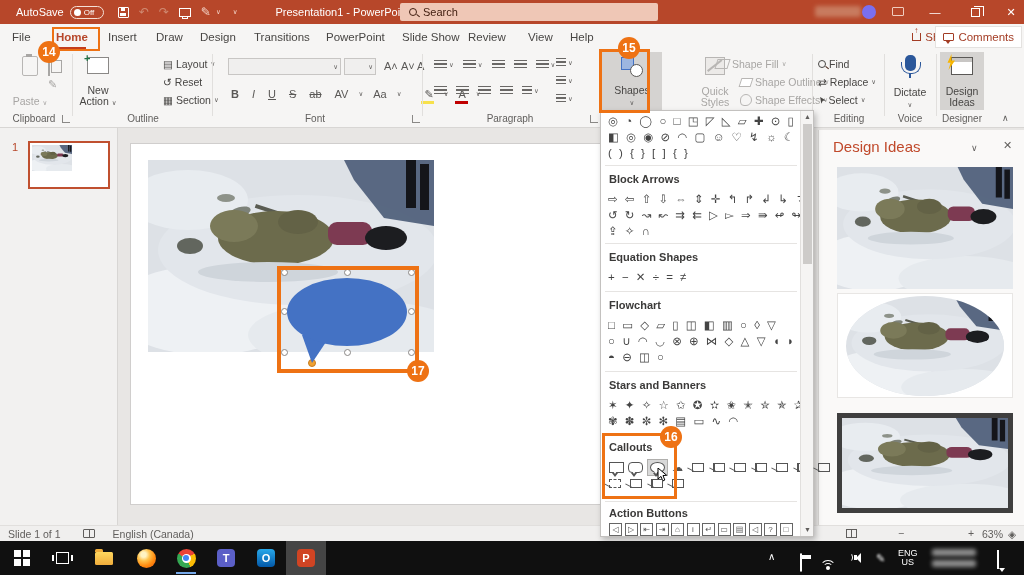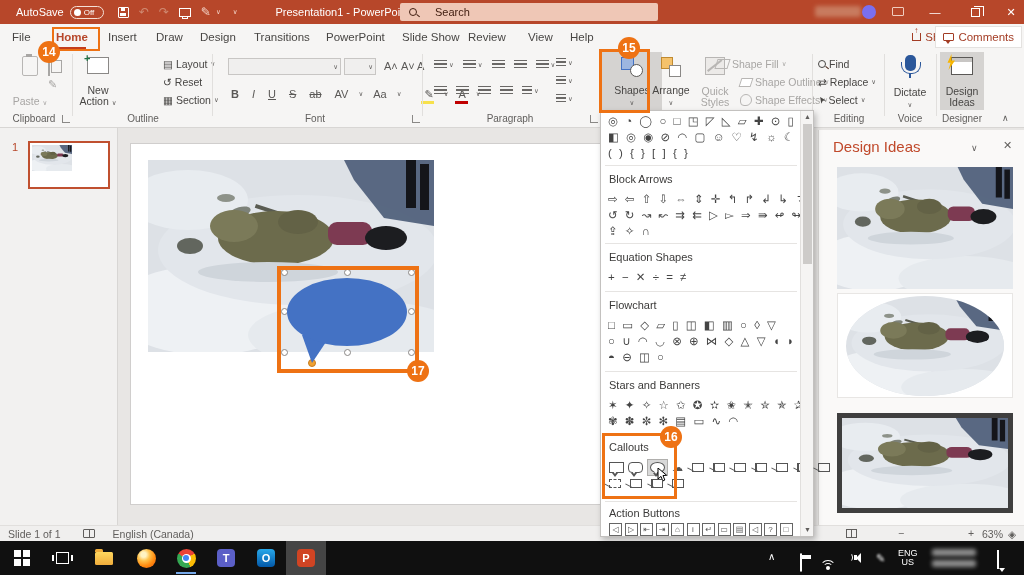--- a/index.html
+++ b/index.html
@@ -10,21 +10,21 @@
   .flex { display:flex; align-items:center; }
   .blurred { filter:blur(2.2px); border-radius:2px; }
 
   
   #titlebar { left:0; top:0; width:1024px; height:24px; background:#b7472a; color:#fff; font-size:11px; }
   .qat-ic { color:#f3d5c9; font-size:12px; margin:0 5px; }
   .qat-dis { color:#cf8a72; }
   #autosave-pill { width:34px; height:13px; border:1px solid #f5e0d6; border-radius:7px; display:flex; align-items:center; padding:0 3px; gap:3px; }
   #autosave-pill .dot { width:7px; height:7px; background:#fff; border-radius:50%; }
   #autosave-pill .st { font-size:8px; color:#fff; }
-  #search-box { left:400px; top:3px; width:258px; height:18px; background:#efc7b6; border-radius:2px; display:flex; align-items:center; gap:18px; padding-left:9px; color:#432012; }
+  #search-box { left:400px; top:3px; width:258px; height:18px; background:#efc7b6; border-radius:2px; display:flex; align-items:center; gap:6px; padding-left:9px; color:#432012; }
   .mag { width:8px; height:8px; border:1.4px solid #432012; border-radius:50%; position:relative; flex:0 0 auto; }
   .mag::after { content:""; position:absolute; width:4px; height:1.4px; background:#432012; right:-3.5px; bottom:-1px; transform:rotate(40deg); }
   .win-ctl { width:30px; height:24px; display:flex; align-items:center; justify-content:center; color:#fff; font-size:11px; }
   .restore-ic { width:9px; height:9px; border:1px solid #fff; position:relative; }
   .restore-ic::before { content:""; position:absolute; left:2px; top:-3px; width:9px; height:9px; border:1px solid #fff; border-bottom:none; border-left:none; }
   #avatar { width:14px; height:14px; border-radius:50%; background:#7a6ff0; }
   .flag-ic { width:12px; height:9px; border:1.2px solid #f0cdbf; border-radius:1px; }
 
   
   #tabbar { left:0; top:24px; width:1024px; height:26px; background:#f6f5f4; }
@@ -98,21 +98,21 @@
   .handle { position:absolute; width:7px; height:7px; background:#fff; border:1px solid #8a8886; border-radius:50%; z-index:5; }
   .adj-handle { position:absolute; width:8px; height:8px; background:#f0a132; border:1px solid #c87d1e; border-radius:50%; z-index:6; }
 
   
   .ann-box { position:absolute; border:3px solid #ee7214; z-index:60; pointer-events:none; }
   .ann-badge { position:absolute; width:22px; height:22px; border-radius:50%; background:#ee7214; color:#fff; font-weight:bold; font-size:12px; display:flex; align-items:center; justify-content:center; z-index:61; }
 
   
   #shapes-menu { left:600px; top:110px; width:214px; height:427px; background:#fff; border:1px solid #c3c1bf; box-shadow:2px 3px 6px rgba(0,0,0,.25); z-index:50; }
   .sm-row { position:absolute; left:7px; width:192px; height:16px; font-size:11.5px; letter-spacing:2px; color:#444; white-space:nowrap; overflow:hidden; line-height:16px; }
-  .sm-head { position:absolute; left:8px; font-size:11px; font-weight:normal; color:#3b3a39; }
+  .sm-head { position:absolute; left:8px; font-size:11px; font-weight:bold; color:#3b3a39; }
   .sm-sep { position:absolute; left:4px; width:192px; height:1px; background:#e6e4e2; }
   #sm-scroll { position:absolute; right:0; top:0; width:13px; height:100%; background:#f5f4f3; border-left:1px solid #e1dfdd; }
   #sm-scroll .arr { position:absolute; left:0; width:13px; height:12px; font-size:7px; color:#605e5c; text-align:center; line-height:12px; }
   #sm-thumb { position:absolute; left:2px; top:13px; width:9px; height:140px; background:#cdcbc9; }
   .cob { position:relative; width:15px; height:11px; border:1.2px solid #555; background:#fff; flex:0 0 auto; }
   .cob::before { content:""; position:absolute; left:2px; bottom:-4.6px; border-left:3.5px solid transparent; border-right:3.5px solid transparent; border-top:4.6px solid #555; }
   .cob::after { content:""; position:absolute; left:3.4px; bottom:-2.4px; border-left:2px solid transparent; border-right:2px solid transparent; border-top:3px solid #fff; }
   .cob.round { border-radius:4px; }
   .cob.oval { border-radius:50%; }
   .lco { position:relative; width:12px; height:9px; border:1.1px solid #555; flex:0 0 auto; margin-left:5px; }
@@ -356,27 +356,20 @@
     <span class="launcher" style="left:590px"></span>
     <div class="gdiv" style="left:600px"></div>
 
     
     <div class="big-btn" style="left:602px;width:60px;background:#d5d3d1">
       <span class="shapes-ic" style="margin-top:5px">
           <span class="sq"></span>
           <span class="ci"></span>
         </span>
       <span class="cap"><span>Shapes</span><br><span class="chev">∨</span></span>
-    </div>
-    <div class="big-btn" style="left:650px;width:42px">
-      <span class="arrange-ic" style="margin-top:5px">
-          <span class="a1"></span>
-          <span class="a2"></span>
-        </span>
-      <span class="cap"><span>Arrange</span><br><span class="chev">∨</span></span>
     </div>
     <div class="big-btn grayed" style="left:694px;width:42px">
       <span class="qs-ic" style="margin-top:5px"></span>
       <span class="cap">Quick Styles</span>
     </div>
     <div class="ribbon-mini grayed" style="left:716px;top:8px">
       <span class="fill-ic"></span>
       <span>Shape Fill</span>
       <span class="chev">∨</span>
     </div>

